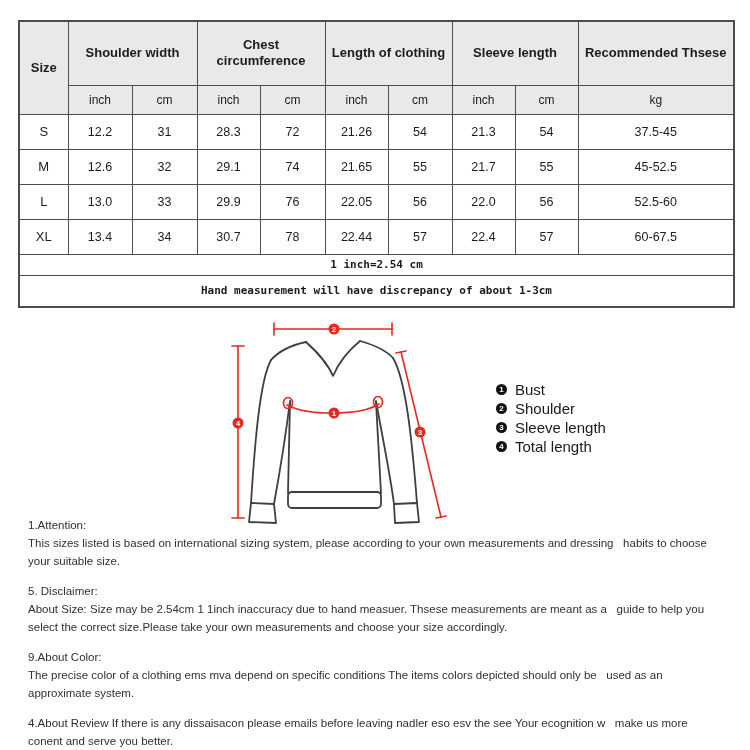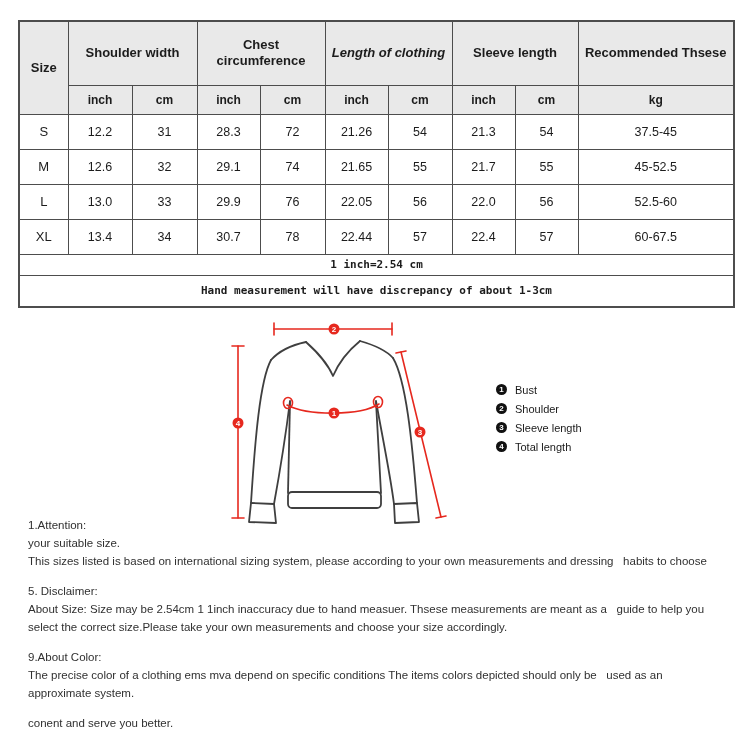--- a/index.html
+++ b/index.html
@@ -14,44 +14,44 @@
     border-collapse:collapse;table-layout:fixed;
     border:2px solid #4d4d4d;
   }
   .size-table th,.size-table td{
     border:1px solid #4d4d4d;text-align:center;vertical-align:middle;
     padding:0;overflow:hidden;
   }
   .size-table thead th{background:#e9e9e9;}
   .th-group{font-size:13px;font-weight:bold;line-height:16px;}
   .th-weight{padding:0 26px;}
-  .th-len{padding:0 14px;font-style:italic;}
+  .th-len{padding:0 14px;}
   .th-size{font-size:13px;font-weight:bold;}
-  .th-unit{font-size:12px;font-weight:bold;height:28px;}
+  .th-unit{font-size:12px;font-weight:normal;height:28px;}
   .row-data td{font-size:12.5px;height:34px;background:#ffffff;}
   .row-data td.cell-size{font-size:13px;}
   .row-note td{
     font-family:"DejaVu Sans Mono", monospace;font-weight:bold;
     font-size:11px;background:#ffffff;
   }
   .row-note1 td{height:20px;}
   .row-note2 td{height:30px;border-radius:6px;}
   tr.hdr-main{height:64px;}
 
   
   .diagram-svg{position:absolute;left:230px;top:305px;}
 
   .legend{position:absolute;left:496px;top:380px;}
   .legend-row{display:flex;align-items:center;gap:8px;height:19px;}
   .legend-bullet{
     width:11px;height:11px;border-radius:50%;background:#111;color:#fff;
     font-size:8px;font-weight:bold;display:flex;align-items:center;
     justify-content:center;flex:0 0 11px;line-height:1;
   }
-  .legend-label{font-size:11px;color:#1a1a1a;white-space:pre;}
+  .legend-label{font-size:15px;color:#1a1a1a;white-space:pre;}
 
   
   .notes{position:absolute;left:28px;top:516px;width:708px;color:#303030;}
   .note-section{margin-bottom:12px;}
   .note-line{font-size:11.5px;line-height:18px;white-space:pre;}
 </style>
 </head>
 <body>
 
 <table class="size-table">
@@ -220,29 +220,30 @@
   </div>
   <div class="legend-row">
     <span class="legend-bullet">4</span>
     <span class="legend-label">Total length</span>
   </div>
 </div>
 
 <div class="notes">
   <div class="note-section">
     <div class="note-line">1.Attention:</div>
+    <div class="note-line">This sizes listed is based on international sizing system, please according to your own measurements and dressing   habits to choose</div>
     <div class="note-line">your suitable size.</div>
-    <div class="note-line">This sizes listed is based on international sizing system, please according to your own measurements and dressing   habits to choose</div>
   </div>
   <div class="note-section">
     <div class="note-line">5. Disclaimer:</div>
     <div class="note-line">About Size: Size may be 2.54cm 1 1inch inaccuracy due to hand measuer. Thsese measurements are meant as a   guide to help you</div>
     <div class="note-line">select the correct size.Please take your own measurements and choose your size accordingly.</div>
   </div>
   <div class="note-section">
     <div class="note-line">9.About Color:</div>
     <div class="note-line">The precise color of a clothing ems mva depend on specific conditions The items colors depicted should only be   used as an</div>
     <div class="note-line">approximate system.</div>
   </div>
   <div class="note-section">
+    <div class="note-line">4.About Review If there is any dissaisacon please emails before leaving nadler eso esv the see Your ecognition w   make us more</div>
     <div class="note-line">conent and serve you better.</div>
   </div>
 </div>
 
 </body></html>

